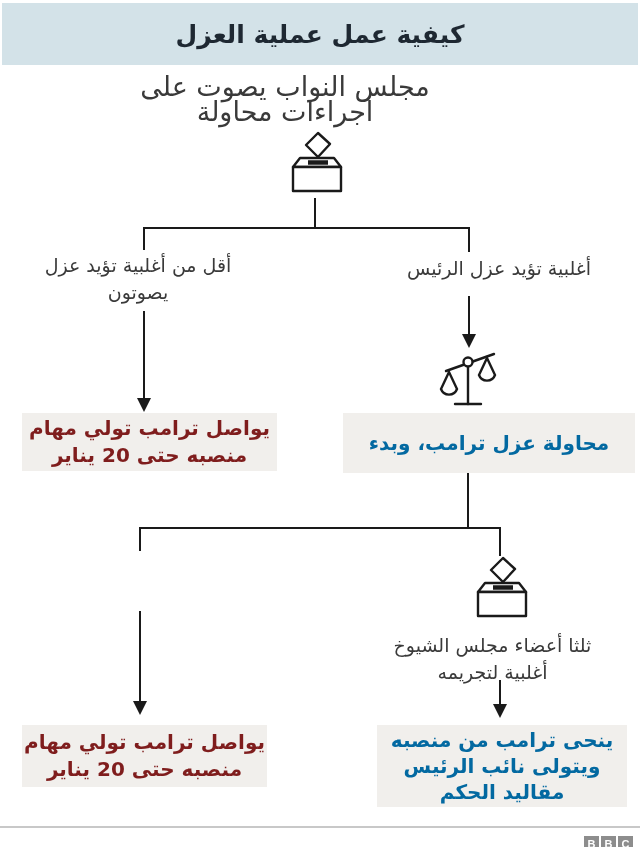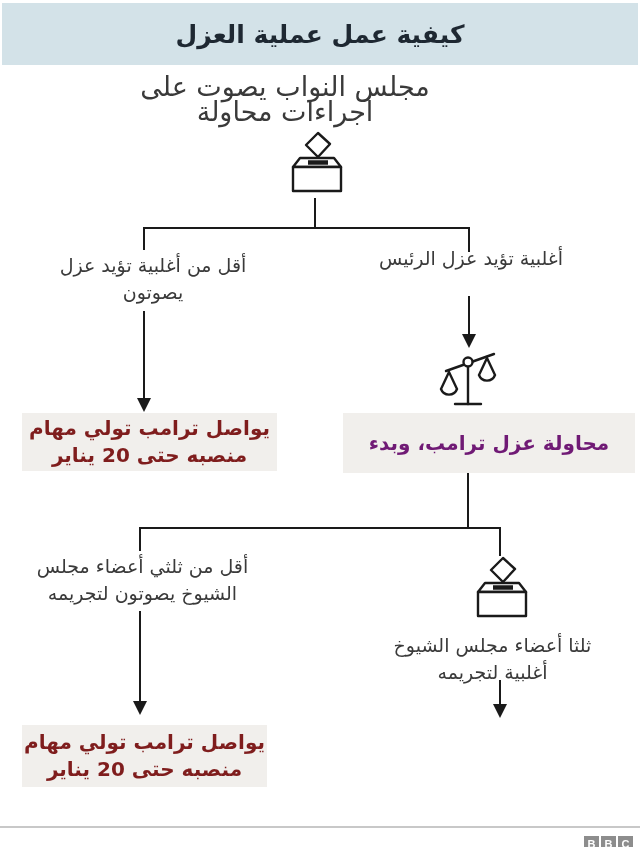--- a/index.html
+++ b/index.html
@@ -10,21 +10,21 @@
              background:#d3e2e8;display:flex;align-items:center;justify-content:center;}
   .title-bar .t{font-size:25px;font-weight:bold;color:#1e2832;direction:rtl;}
   
   .flow-label{position:absolute;direction:rtl;text-align:center;color:#3a3a3a;
               font-size:19px;line-height:27px;}
   
   .outcome{position:absolute;background:#f1efec;direction:rtl;text-align:center;
            font-weight:bold;font-size:20px;line-height:27px;
            display:flex;flex-direction:column;justify-content:center;}
   .outcome.green{color:#7f1d1d;}
-  .outcome.red{color:#701a75;}
+  .outcome.red{color:#0369a1;}
   
   .vline{position:absolute;width:2px;background:#1a1a1a;}
   .hline{position:absolute;height:2px;background:#1a1a1a;}
   .arrowhead{position:absolute;width:0;height:0;
              border-left:7px solid transparent;border-right:7px solid transparent;
              border-top:14px solid #1a1a1a;}
   .icon{position:absolute;}
   
   .divider{position:absolute;left:0;top:826px;width:640px;height:2px;background:#c8c8c8;}
   .bbc{position:absolute;left:584px;top:836px;display:flex;gap:2px;}
@@ -54,26 +54,26 @@
       <rect x="8" y="36" width="48" height="24"></rect>
     </g>
   </svg>
 
   <div class="vline" style="left:314px;top:198px;height:30px;"></div>
 
   <div class="hline" style="left:143px;top:227px;width:327px;"></div>
   <div class="vline" style="left:143px;top:227px;height:23px;"></div>
   <div class="vline" style="left:468px;top:227px;height:25px;"></div>
 
-  <div class="flow-label" style="left:38px;top:252px;width:230px;text-align:center;">
+  <div class="flow-label" style="left:23px;top:252px;width:230px;text-align:center;">
     <div>أقل من أغلبية تؤيد عزل</div>
     <div>يصوتون</div>
   </div>
 
-  <div class="flow-label" style="left:351px;top:245px;width:240px;">
+  <div class="flow-label" style="left:351px;top:255px;width:240px;text-align:right;">
     <div>أغلبية تؤيد عزل الرئيس</div>
   </div>
 
   <div class="vline" style="left:143px;top:311px;height:87px;"></div>
   <div class="arrowhead" style="left:137px;top:398px;"></div>
 
   <div class="vline" style="left:468px;top:296px;height:38px;"></div>
   <div class="arrowhead" style="left:462px;top:334px;"></div>
 
   <svg class="icon" style="left:433px;top:351px;" width="70" height="62" viewBox="0 0 70 62">
@@ -95,24 +95,20 @@
   <div class="outcome red" style="left:343px;top:413px;width:292px;height:60px;">
     <div>محاولة عزل ترامب، وبدء</div>
   </div>
 
   <div class="vline" style="left:467px;top:473px;height:56px;"></div>
 
   <div class="hline" style="left:139px;top:527px;width:362px;"></div>
   <div class="vline" style="left:139px;top:527px;height:24px;"></div>
   <div class="vline" style="left:499px;top:527px;height:29px;"></div>
 
-  <div class="flow-label" style="left:25px;top:553px;width:235px;">
-    <div>أقل من ثلثي أعضاء مجلس</div>
-    <div>الشيوخ يصوتون لتجريمه</div>
-  </div>
 
   <svg class="icon" style="left:470px;top:556px;" width="60" height="64" viewBox="0 0 60 64">
     <g fill="#ffffff" stroke="#1a1a1a" stroke-width="2.4" stroke-linejoin="round">
       <polygon points="33,2 45,13 33,26 21,14"></polygon>
       <polygon points="8,36 15,27 49,27 56,36"></polygon>
       <line x1="23" y1="31.5" x2="43" y2="31.5" stroke-width="4.5"></line>
       <rect x="8" y="36" width="48" height="24"></rect>
     </g>
   </svg>
 
@@ -125,20 +121,25 @@
   <div class="arrowhead" style="left:133px;top:701px;"></div>
 
   <div class="vline" style="left:499px;top:680px;height:24px;"></div>
   <div class="arrowhead" style="left:493px;top:704px;"></div>
 
   <div class="outcome green" style="left:22px;top:725px;width:245px;height:62px;">
     <div>يواصل ترامب تولي مهام</div>
     <div>منصبه حتى 20 يناير</div>
   </div>
 
+  <div class="outcome red" style="left:377px;top:725px;width:250px;height:82px;line-height:26px;">
+    <div>ينحى ترامب من منصبه</div>
+    <div>ويتولى نائب الرئيس</div>
+    <div>مقاليد الحكم</div>
+  </div>
 
   <div class="divider"></div>
   <div class="bbc">
     <div class="blk">B</div>
     <div class="blk">B</div>
     <div class="blk">C</div>
   </div>
 
 </div>
 

